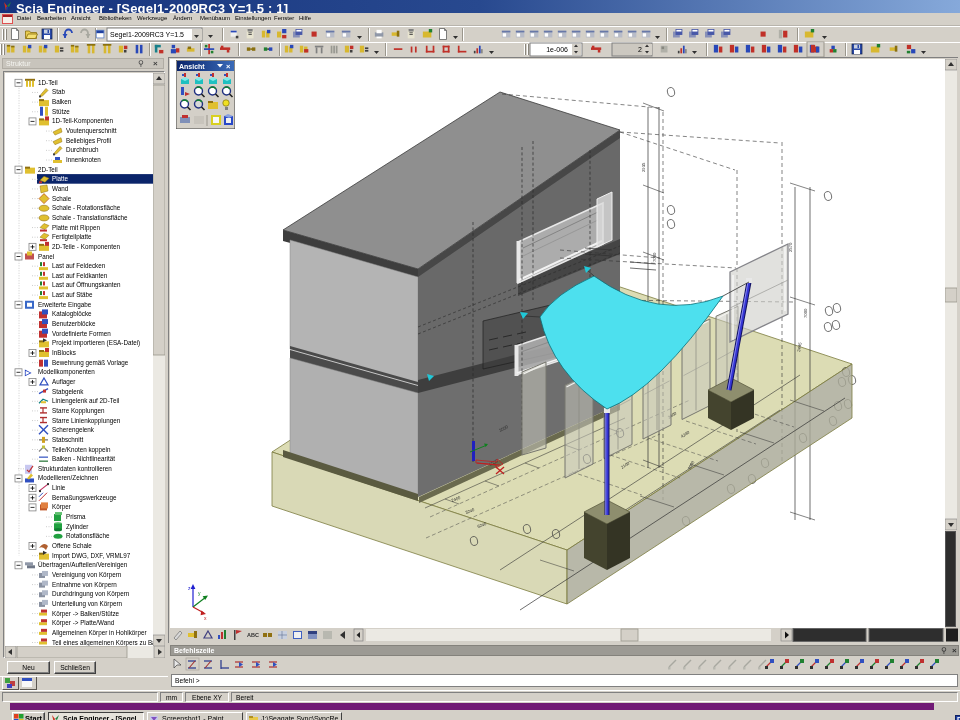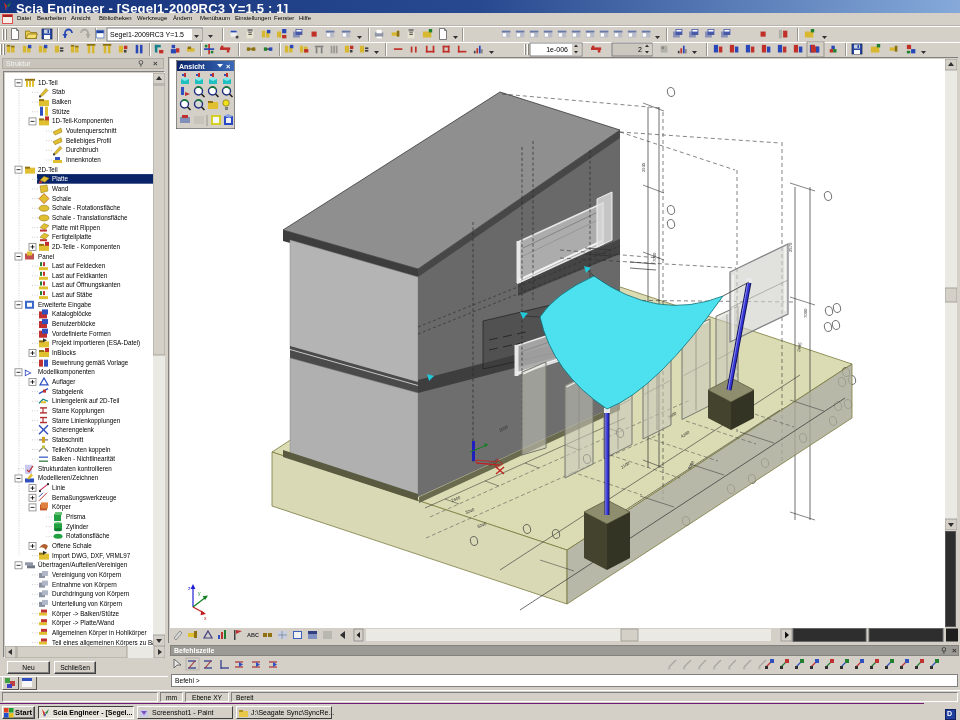--- a/index.html
+++ b/index.html
@@ -1396,21 +1396,21 @@
       </g>
     </svg>
     <div class="abs" style="left:3px;top:29px;width:787px;height:13px;background:#fff;border:1px solid #808080;font-size:6.7px;padding-left:3px;line-height:12px">Befehl &gt;</div>
   </div>
 <div class="abs" style="left:0;top:690px;width:960px;height:13px;background:#d4d0c8;border-top:1px solid #fff">
     <div class="abs sunk" style="left:2px;top:1px;width:156px;height:10px"></div>
     <div class="abs sunk" style="left:160px;top:1px;width:23px;height:10px;font-size:6.7px;text-align:center;line-height:9px">mm</div>
     <div class="abs sunk" style="left:185px;top:1px;width:44px;height:10px;font-size:6.7px;text-align:center;line-height:9px">Ebene XY</div>
     <div class="abs sunk" style="left:231px;top:1px;width:727px;height:10px;font-size:6.7px;line-height:9px;padding-left:4px">Bereit</div>
   </div>
-<div class="abs" style="left:0;top:703px;width:924px;height:17px;background:#d4d0c8;border-top:1px solid #701a75">
+<div class="abs" style="left:10px;top:703px;width:924px;height:17px;background:#d4d0c8;border-top:7px solid #701a75">
     <div class="abs btn" style="left:2px;top:2px;width:33px;height:13px">
       <svg width="10" height="10" style="position:absolute;left:1px;top:1px">
         <rect x="0" y="0" width="4.5" height="4.5" fill="#e04020"></rect>
         <rect x="5" y="0" width="4.5" height="4.5" fill="#20a030"></rect>
         <rect x="0" y="5" width="4.5" height="4.5" fill="#2050d0"></rect>
         <rect x="5" y="5" width="4.5" height="4.5" fill="#e0c020"></rect>
       </svg>
       <span class="abs" style="left:12px;top:1px;font-size:7.5px;font-weight:bold">Start</span>
     </div>
     <div class="abs" style="left:38px;top:2px;width:96px;height:13px;background:#e6e3db;border-top:1px solid #404040;border-left:1px solid #404040;border-right:1px solid #fff;border-bottom:1px solid #fff;">

